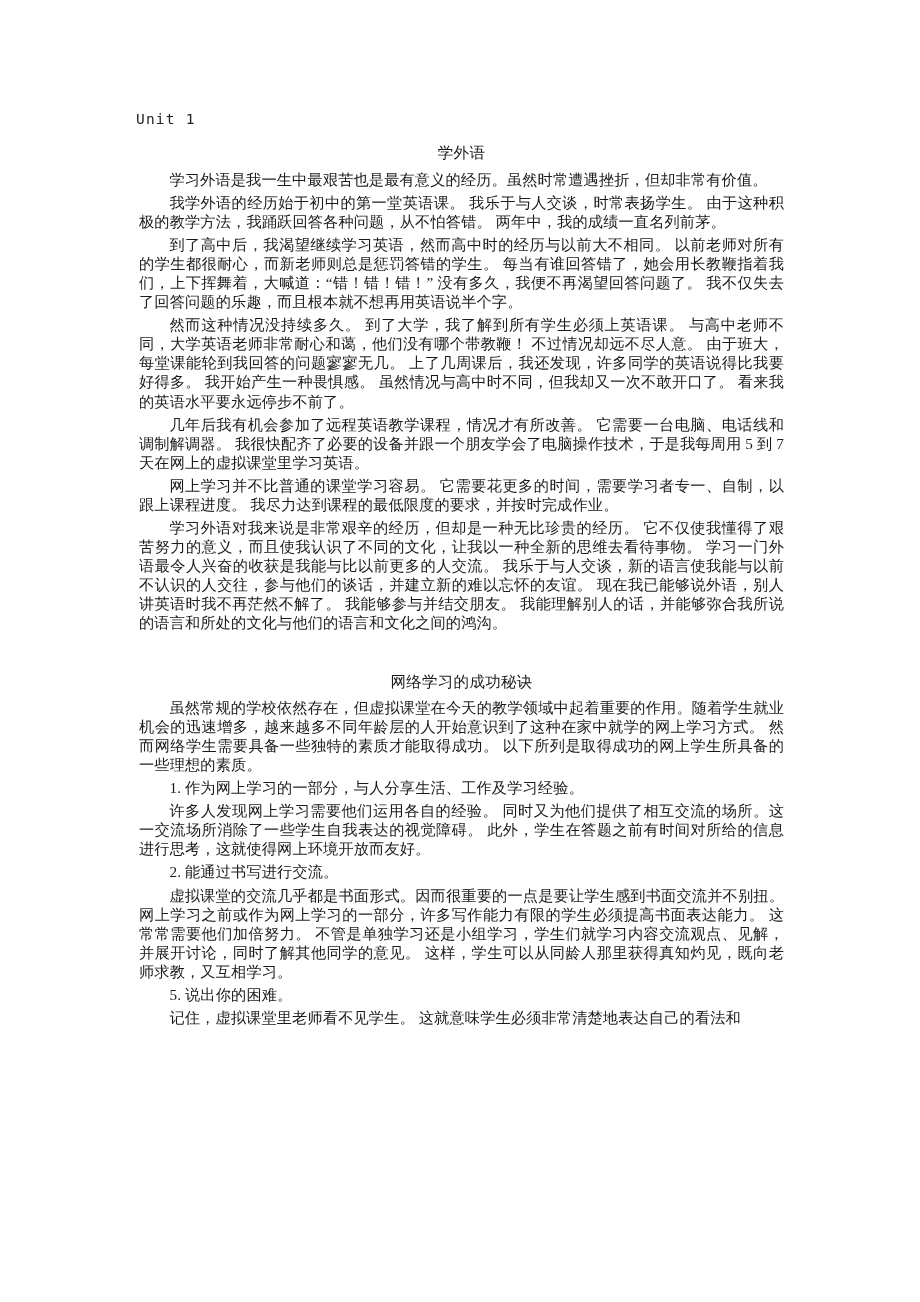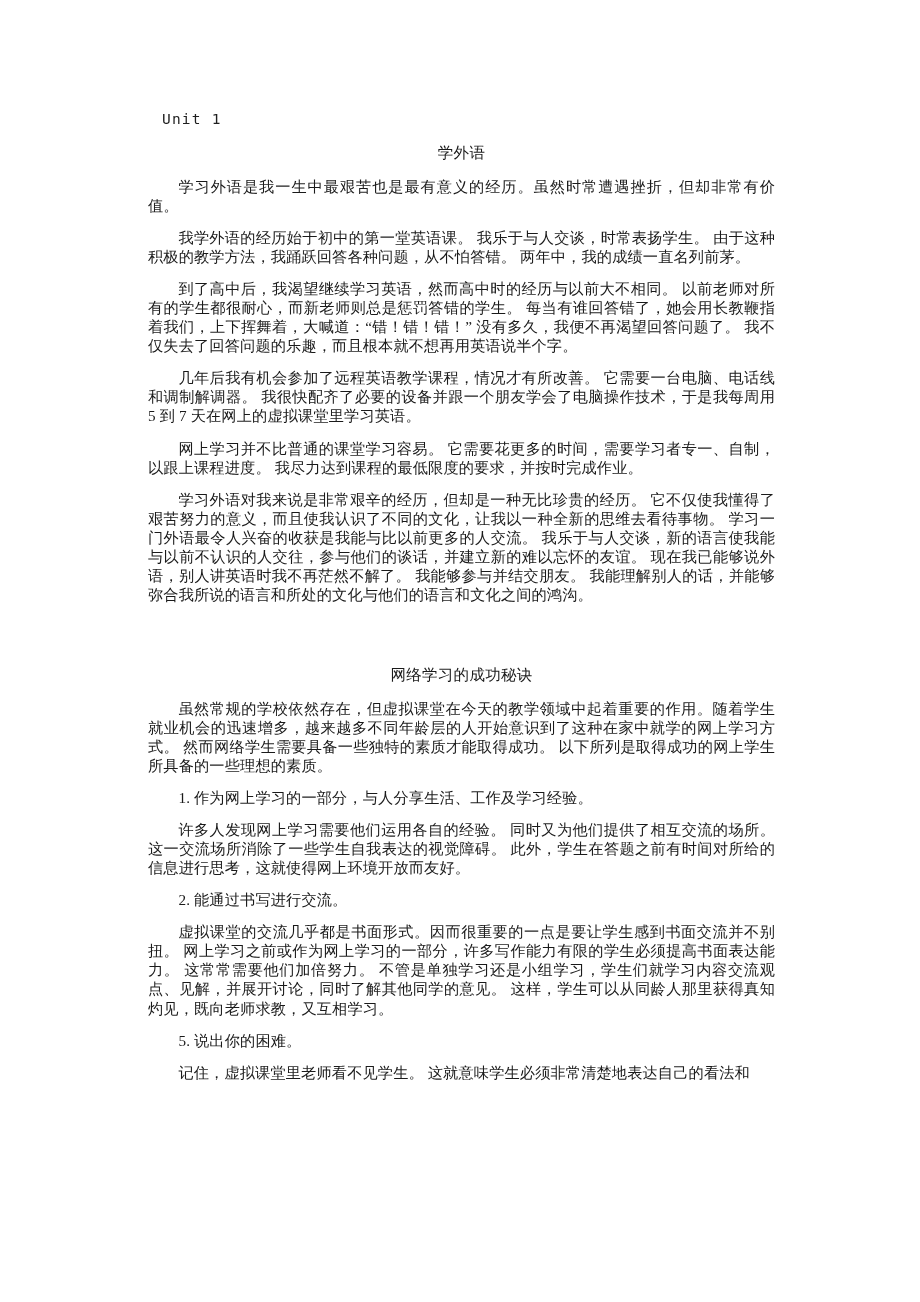--- a/index.html
+++ b/index.html
@@ -24,40 +24,40 @@
     position: absolute;
     left: 135px;
     top: 110px;
     width: 653px;
   }
   .unit-header {
     font-family: "DejaVu Sans Mono", "Liberation Mono", monospace;
     font-size: 14.5px;
     letter-spacing: 1.2px;
     line-height: 19px;
-    margin: 0 0 16px 27px;
+    margin: 0 0 16px 1px;
     color: #1f1f1f;
   }
   .doc-title {
     text-align: center;
     font-size: 15.5px;
     line-height: 19px;
     margin: 0 0 6px 0;
     font-weight: normal;
     color: #1a1a1a;
     letter-spacing: 0.4px;
     font-family: Liberation Mono, monospace;
   }
   .doc-title.second {
-    margin-top: 12px;
+    margin-top: 0;
     margin-bottom: 5px;
     letter-spacing: 0.3px;
   }
   p.para {
-    margin: 13px;
+    margin: 4px;
     font-size: 15.2px;
     line-height: 19.05px;
     text-align: justify;
     text-justify: inter-ideograph;
     text-indent: 2em;
     color: #1a1a1a;
     letter-spacing: 0.01em;
   }
   p.para.listitem {
     text-indent: 2em;
@@ -70,20 +70,21 @@
 <div class="page">
   <div class="content">
 
     <div class="unit-header">Unit 1</div>
 
     <div class="doc-title">学外语</div>
 
     <p class="para">学习外语是我一生中最艰苦也是最有意义的经历。虽然时常遭遇挫折，但却非常有价值。</p>
     <p class="para">我学外语的经历始于初中的第一堂英语课。 我乐于与人交谈，时常表扬学生。 由于这种积极的教学方法，我踊跃回答各种问题，从不怕答错。 两年中，我的成绩一直名列前茅。</p>
     <p class="para">到了高中后，我渴望继续学习英语，然而高中时的经历与以前大不相同。 以前老师对所有的学生都很耐心，而新老师则总是惩罚答错的学生。 每当有谁回答错了，她会用长教鞭指着我们，上下挥舞着，大喊道：“错！错！错！” 没有多久，我便不再渴望回答问题了。 我不仅失去了回答问题的乐趣，而且根本就不想再用英语说半个字。</p>
+    <p class="para">然而这种情况没持续多久。 到了大学，我了解到所有学生必须上英语课。 与高中老师不同，大学英语老师非常耐心和蔼，他们没有哪个带教鞭！ 不过情况却远不尽人意。 由于班大，每堂课能轮到我回答的问题寥寥无几。 上了几周课后，我还发现，许多同学的英语说得比我要好得多。 我开始产生一种畏惧感。 虽然情况与高中时不同，但我却又一次不敢开口了。 看来我的英语水平要永远停步不前了。</p>
     <p class="para">几年后我有机会参加了远程英语教学课程，情况才有所改善。 它需要一台电脑、电话线和调制解调器。 我很快配齐了必要的设备并跟一个朋友学会了电脑操作技术，于是我每周用 5 到 7 天在网上的虚拟课堂里学习英语。</p>
     <p class="para">网上学习并不比普通的课堂学习容易。 它需要花更多的时间，需要学习者专一、自制，以跟上课程进度。 我尽力达到课程的最低限度的要求，并按时完成作业。</p>
     <p class="para">学习外语对我来说是非常艰辛的经历，但却是一种无比珍贵的经历。 它不仅使我懂得了艰苦努力的意义，而且使我认识了不同的文化，让我以一种全新的思维去看待事物。 学习一门外语最令人兴奋的收获是我能与比以前更多的人交流。 我乐于与人交谈，新的语言使我能与以前不认识的人交往，参与他们的谈话，并建立新的难以忘怀的友谊。 现在我已能够说外语，别人讲英语时我不再茫然不解了。 我能够参与并结交朋友。 我能理解别人的话，并能够弥合我所说的语言和所处的文化与他们的语言和文化之间的鸿沟。</p>
 
     <div class="spacer-md"></div>
 
     <div class="doc-title second">网络学习的成功秘诀</div>
 
     <p class="para">虽然常规的学校依然存在，但虚拟课堂在今天的教学领域中起着重要的作用。随着学生就业机会的迅速增多，越来越多不同年龄层的人开始意识到了这种在家中就学的网上学习方式。 然而网络学生需要具备一些独特的素质才能取得成功。 以下所列是取得成功的网上学生所具备的一些理想的素质。</p>
 

